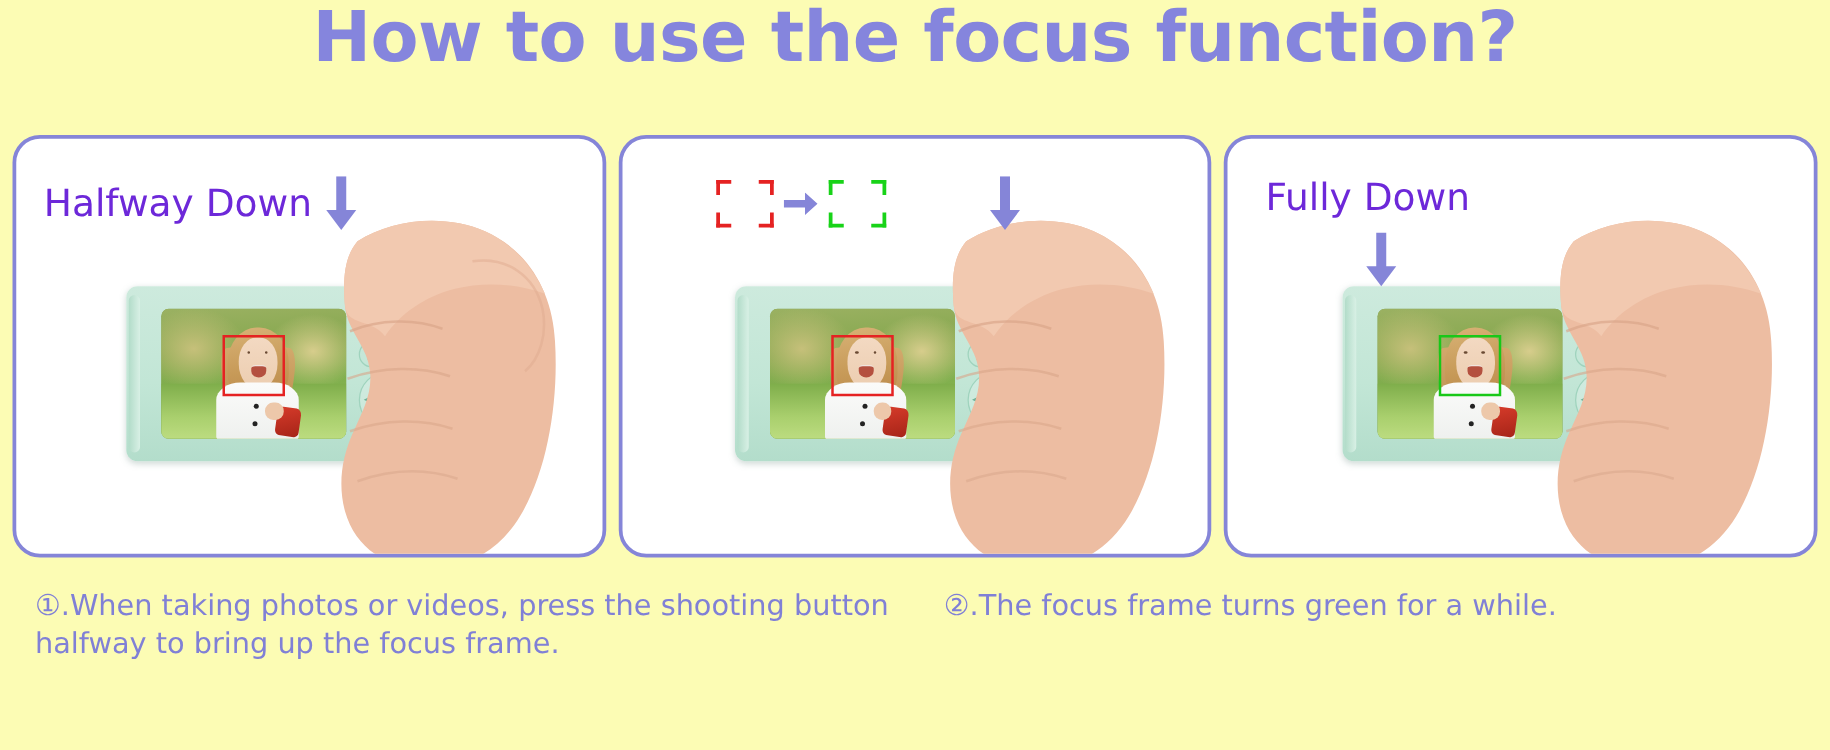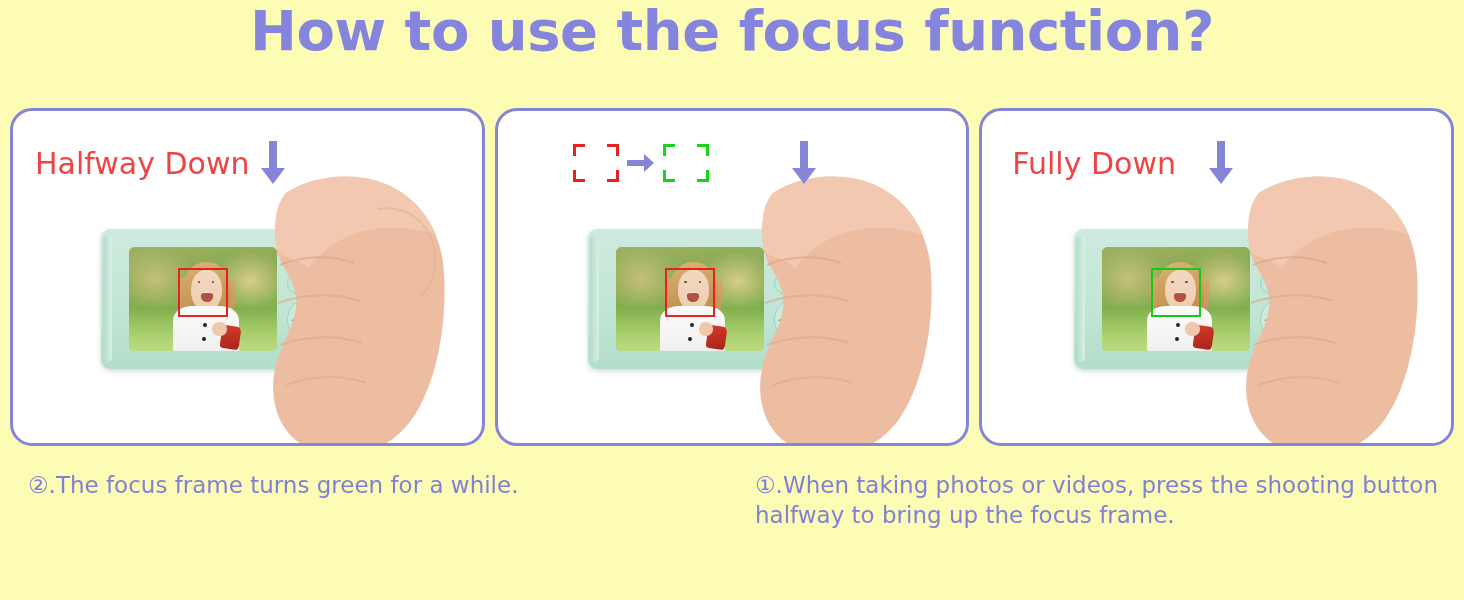--- a/index.html
+++ b/index.html
@@ -57,21 +57,21 @@
     z-index: 6;
   }
   .panel-head.centered {
     left: 0;
     width: 100%;
     justify-content: flex-start;
     padding-left: 75px;
   }
   .head-label {
     font-size: 30px;
-    color: #ef4444;
+    color: #6d28d9;
     font-family: "DejaVu Sans", sans-serif;
     white-space: nowrap;
   }
 
   
   .arrow-down { width: 26px; height: 44px; flex: none; }
 
   
   .frame-transition {
     display: flex;
@@ -487,21 +487,21 @@
                  C70 86 50 92 48 76 C46 52 48 36 58 24 Z" fill="#f2c9b0"></path>
         <path d="M52 96 C76 86 104 86 126 94" stroke="#d8a589" stroke-width="2" fill="none" opacity="0.65"></path>
         <path d="M50 134 C78 124 108 124 132 132" stroke="#d8a589" stroke-width="2" fill="none" opacity="0.6"></path>
         <path d="M52 176 C80 166 110 166 134 174" stroke="#d8a589" stroke-width="2" fill="none" opacity="0.55"></path>
         <path d="M58 216 C86 206 114 206 138 214" stroke="#d8a589" stroke-width="2" fill="none" opacity="0.5"></path>
       </svg>
     </div>
   </div>
 
   <div class="panel">
-    <div class="panel-head" style="left:30px;">
+    <div class="panel-head" style="left:30px;flex-direction:column;">
       <span class="head-label">Fully Down</span>
       <svg class="arrow-down" viewBox="0 0 26 44" style="margin-left:22px;">
         <path d="M9 0 H17 V27 H25 L13 43 L1 27 H9 Z" fill="#8585d8"></path>
       </svg>
     </div>
 
     <div class="scene">
       <div class="camera">
         <div class="side-edge"></div>
         <div class="lcd">
@@ -562,18 +562,18 @@
         <path d="M50 134 C78 124 108 124 132 132" stroke="#d8a589" stroke-width="2" fill="none" opacity="0.6"></path>
         <path d="M52 176 C80 166 110 166 134 174" stroke="#d8a589" stroke-width="2" fill="none" opacity="0.55"></path>
         <path d="M58 216 C86 206 114 206 138 214" stroke="#d8a589" stroke-width="2" fill="none" opacity="0.5"></path>
       </svg>
     </div>
   </div>
 </div>
 
 <div class="captions">
   <div class="caption">
+    <span class="num">①.</span><span>When taking photos or videos, press the shooting button halfway to bring up the focus frame.</span>
+  </div>
+  <div class="caption">
     <span class="num">②.</span><span>The focus frame turns green for a while.</span>
   </div>
-  <div class="caption">
-    <span class="num">①.</span><span>When taking photos or videos, press the shooting button halfway to bring up the focus frame.</span>
-  </div>
 </div>
 
 </body></html>

